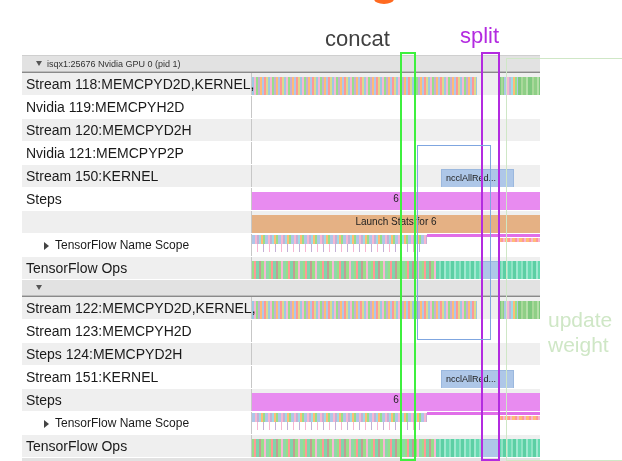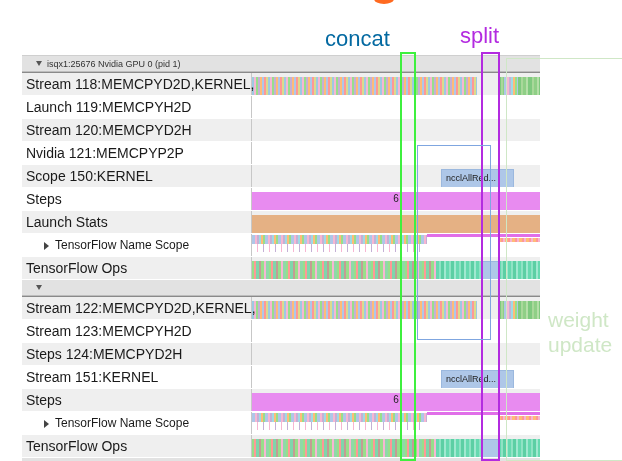--- a/index.html
+++ b/index.html
@@ -6,21 +6,21 @@
   body{
     width:622px;height:461px;
     background:#ffffff;
     font-family:"Liberation Sans", sans-serif;
     overflow:hidden;
     position:relative;
   }
 
   
   .annot{position:absolute;font-weight:400;white-space:nowrap;}
-  #annot-concat{left:325px;top:26px;font-size:22px;color:#0369a1;}
+  #annot-concat{left:325px;top:26px;font-size:22px;color:#404040;}
   #annot-split{left:460px;top:23px;font-size:22px;color:#b32be0;}
   #annot-nccl{left:428px;top:107px;font-size:21px;color:#5b7fd4;}
   #annot-weight{left:548px;top:307px;font-size:21px;color:#cfe7c6;line-height:25px;}
   #annot-weight span{display:block;}
 
   
   #annot-orange-sliver{
     position:absolute;left:374px;top:-6px;width:20px;height:10px;
     background:#ff6a20;border-radius:50%;
   }
@@ -121,70 +121,70 @@
   #box-nccl{left:417px;top:145px;width:74px;height:195px;border:1.5px solid #7fa6e0;}
   #box-weight{left:506px;top:58px;width:122px;height:403px;border:1.5px solid #cfe7c6;}
 </style>
 </head>
 <body>
 
 <div class="annot" id="annot-concat">concat</div>
 <div class="annot" id="annot-split">split</div>
 <div class="annot" id="annot-nccl">nccl</div>
 <div class="annot" id="annot-weight">
+  <span>update</span>
   <span>weight</span>
-  <span>update</span>
 </div>
 <div id="annot-orange-sliver"></div>
 
 <div id="viewer">
     <div class="grp-header">
       <span class="caret"></span>
       <span>isqx1:25676 Nvidia GPU 0 (pid 1)</span>
     </div>
     <div class="row alt sep-top">
       <div class="rowlabel"><span>Stream 118:MEMCPYD2D,KERNEL,ME</span></div>
       <div class="track">
         <div class="bar confetti-a" style="left:0;width:225px;"></div>
         <div class="bar confetti-green" style="left:246px;width:46px;"></div>
         <div class="bar confetti-c" style="left:252px;width:14px;"></div>
         <div class="bar confetti-green" style="left:277px;width:34px;"></div>
       </div>
     </div>
     <div class="row">
-      <div class="rowlabel"><span>Launch 119:MEMCPYH2D</span></div>
+      <div class="rowlabel"><span>Nvidia 119:MEMCPYH2D</span></div>
       <div class="track"></div>
     </div>
     <div class="row alt">
       <div class="rowlabel"><span>Stream 120:MEMCPYD2H</span></div>
       <div class="track"></div>
     </div>
     <div class="row">
       <div class="rowlabel"><span>Nvidia 121:MEMCPYP2P</span></div>
       <div class="track"></div>
     </div>
     <div class="row alt">
-      <div class="rowlabel"><span>Scope 150:KERNEL</span></div>
+      <div class="rowlabel"><span>Stream 150:KERNEL</span></div>
       <div class="track">
         <div class="bar nccl-bar" style="left:189px;width:73px;">
           <span>ncclAllRed...</span>
         </div>
       </div>
     </div>
     <div class="row">
       <div class="rowlabel"><span>Steps</span></div>
       <div class="track">
         <div class="bar steps-bar" style="left:0;width:311px;"></div>
         <div class="centered-label" style="top:2px;">6</div>
       </div>
     </div>
     <div class="row alt">
-      <div class="rowlabel"><span>Launch Stats</span></div>
       <div class="track">
         <div class="bar launch-bar" style="left:0;width:311px;"></div>
+        <div class="centered-label" style="top:2px;">Launch Stats for 6</div>
       </div>
     </div>
     <div class="row">
       <div class="rowlabel indent"><span class="tri"></span><span>TensorFlow Name Scope</span></div>
       <div class="track">
         <div class="bar confetti-c" style="left:0;width:175px;top:1px;height:9px;"></div>
         <div class="bar thin-magenta" style="left:175px;width:136px;"></div>
         <div class="bar tick-rows" style="left:0;width:172px;"></div>
         <div class="bar thin-peach" style="left:246px;width:65px;top:4px;"></div>
       </div>

